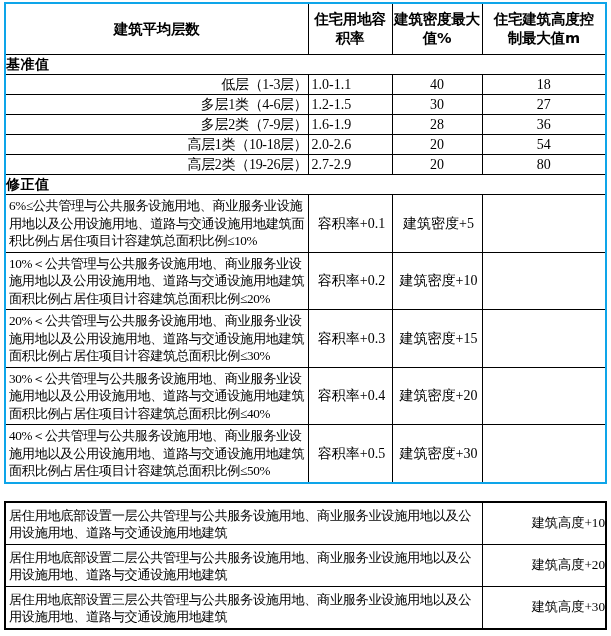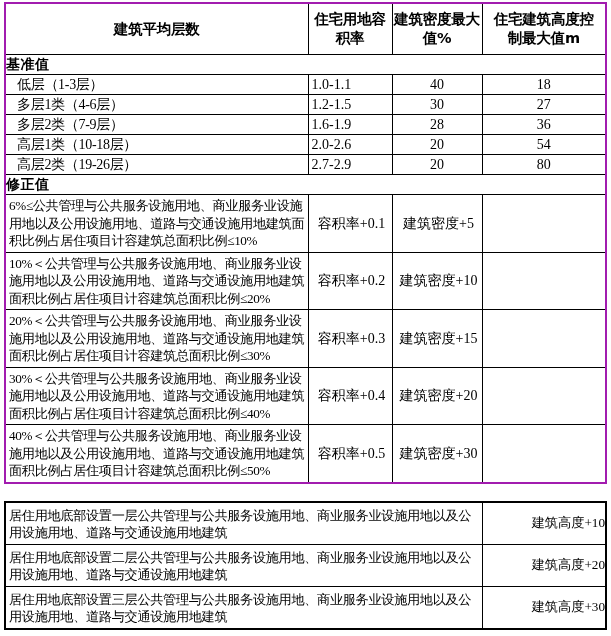--- a/index.html
+++ b/index.html
@@ -19,21 +19,21 @@
     height: 636px;
     position: relative;
     box-sizing: border-box;
     padding: 2px 4px 0 4px;
   }
   table.reg {
     border-collapse: collapse;
     table-layout: fixed;
     width: 601px;
     background: #ffffff;
-    border: 2px solid #a21caf;
+    border: 2px solid #0ea5e9;
   }
   table.reg td {
     border: 1px solid #000000;
     padding: 0;
     vertical-align: middle;
     background: #ffffff;
   }
   
   .c1 { width: 303px; }
   .c2 { width: 84px;  }
@@ -63,21 +63,21 @@
     margin-top: 21px;
   }
 
   
   .base td {
     height: 19px;
     font-size: 14px;
     line-height: 19px;
   }
   .base .lbl {
-    text-align: left;
+    text-align: right;
     padding-left: 11px;
     letter-spacing: -0.3px;
   }
   .base .far {
     text-align: left;
     padding-left: 3px;
   }
   .base .num {
     text-align: center;
   }

